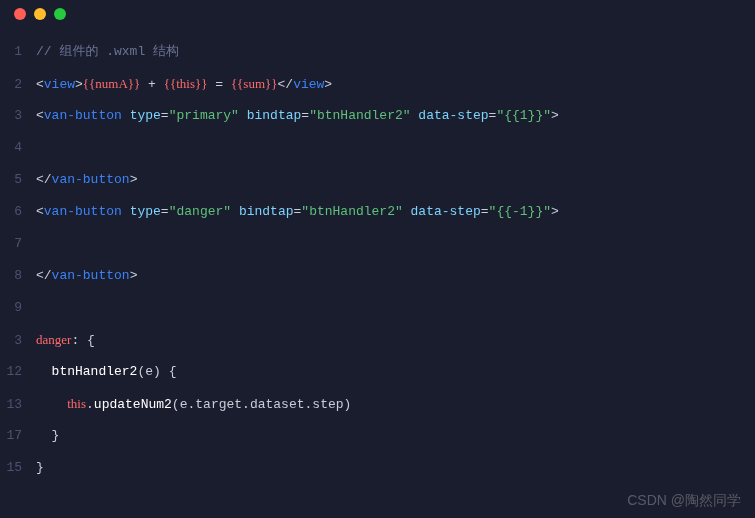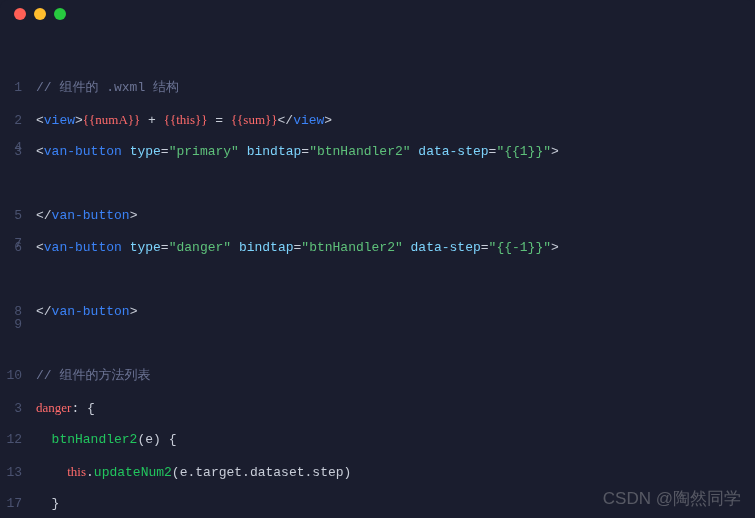--- a/index.html
+++ b/index.html
@@ -45,40 +45,39 @@
     width: 36px;
     text-align: right;
     color: #4a5270;
     padding-right: 14px;
     user-select: none;
     flex-shrink: 0;
   }
   .code {
     white-space: pre;
     color: #c8cdd8;
-    margin-top: 36px;
   }
   .c-comment { color: #6b7394; }
   .c-tag { color: #c8cdd8; }
   .c-el { color: #3b82f6; }
   .c-attr { color: #7dd3fc; }
   .c-str { color: #5ec07a; }
   .c-op { color: #c8cdd8; }
   .c-red { color: #ff6b6b; font-family: Liberation Serif, serif; }
   .c-orange { color: #e5a06b; }
   .c-keyword { color: #c8cdd8; }
-  .c-method { color: #22c55e; }
+  .c-method { color: #ffffff; }
   .c-prop { color: #c8cdd8; }
   .watermark {
     position: absolute;
     right: 14px;
     bottom: 8px;
     color: rgba(200,200,200,0.35);
     font-family: sans-serif;
-    font-size: 17px;
+    font-size: 14px;
   }
 </style>
 </head>
 <body>
 
 <div class="window">
   <div class="titlebar">
     <div class="dot dot-red"></div>
     <div class="dot dot-yellow"></div>
     <div class="dot dot-green"></div>
@@ -122,24 +121,20 @@
     <div class="line">
       <span class="gutter">8</span>
       <span class="code"><span class="c-tag">&lt;/</span><span class="c-el">van-button</span><span class="c-tag">&gt;</span></span>
     </div>
 
     <div class="line">
       <span class="gutter">9</span>
       <span class="code"><span></span></span>
     </div>
 
-    <div class="line">
-      <span class="gutter">10</span>
-      <span class="code"><span class="c-comment">// 组件的方法列表</span></span>
-    </div>
 
     <div class="line">
       <span class="gutter">3</span>
       <span class="code"><span class="c-red">danger</span><span class="c-keyword">: {</span></span>
     </div>
 
     <div class="line">
       <span class="gutter">12</span>
       <span class="code"><span>  </span><span class="c-method">btnHandler2</span><span class="c-keyword">(e) {</span></span>
     </div>

